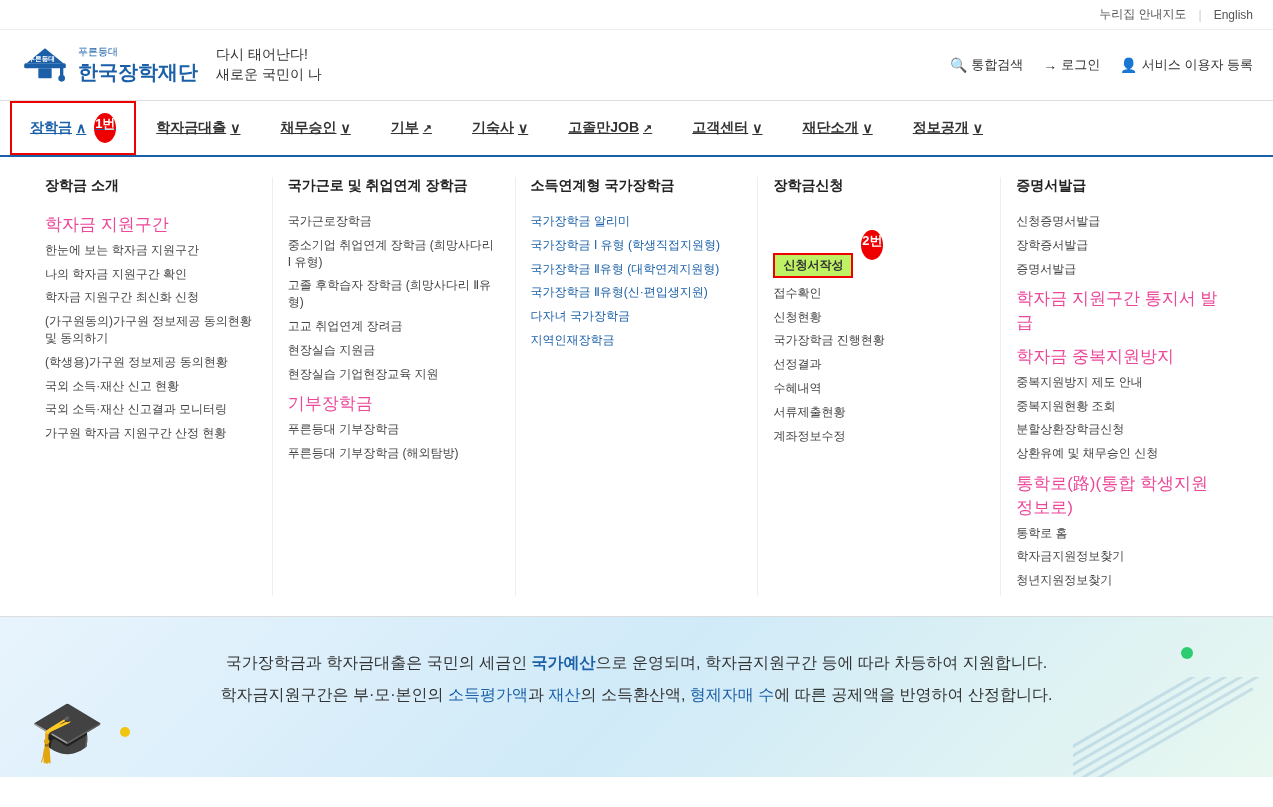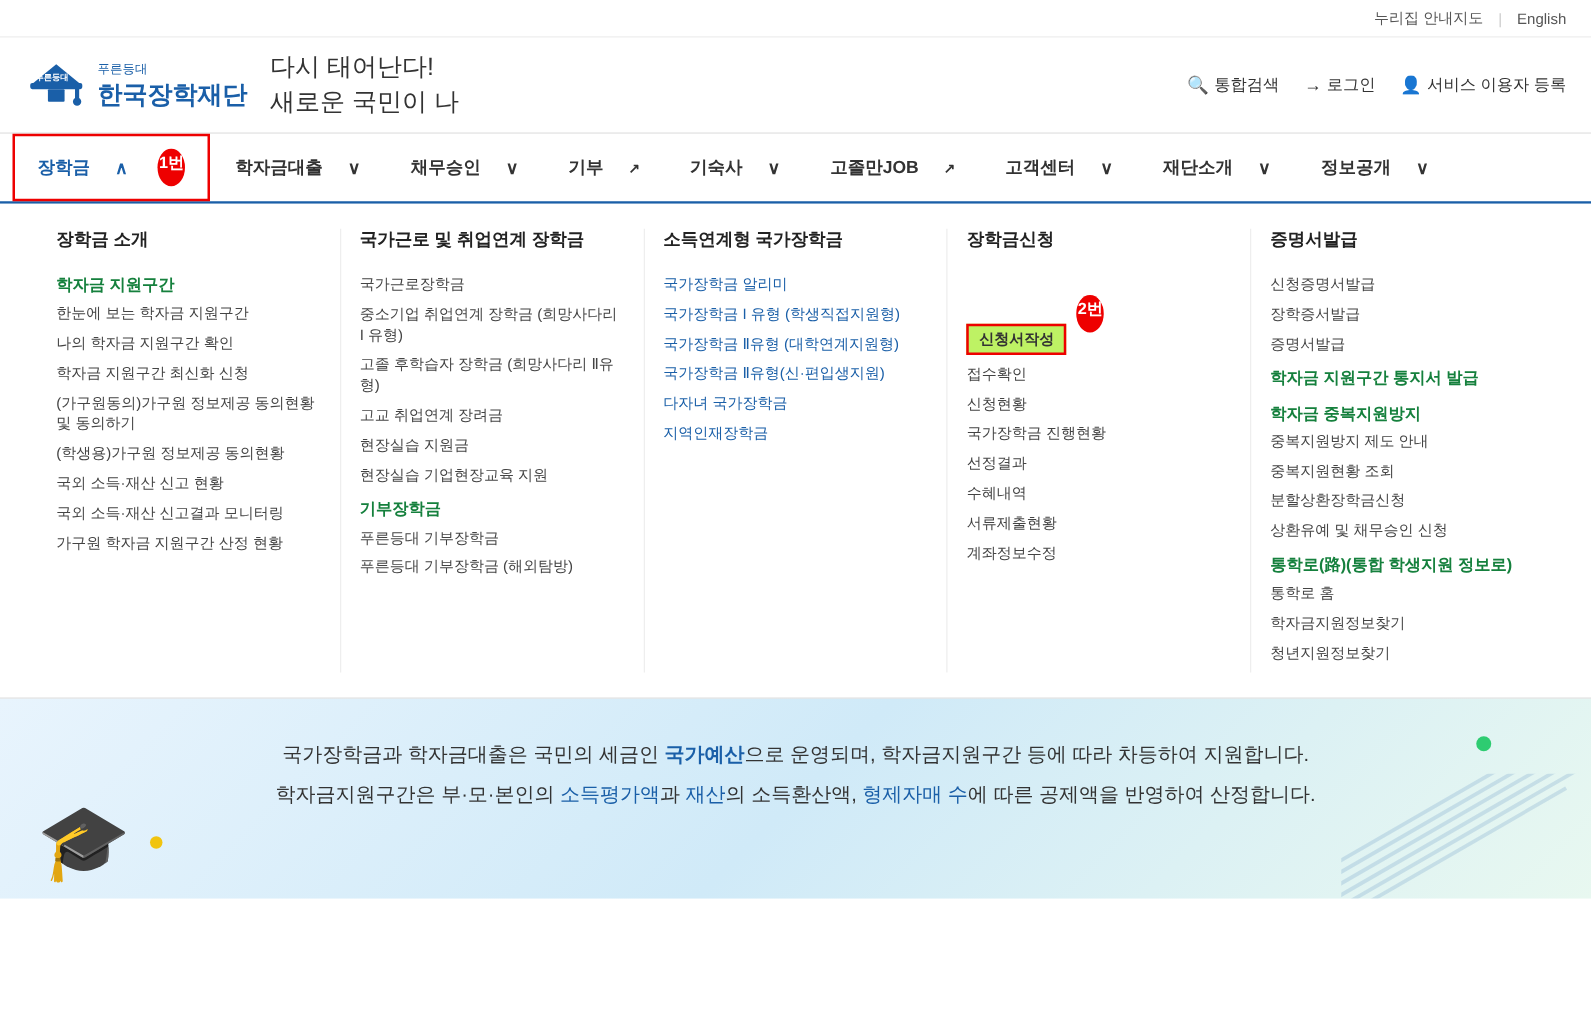--- a/index.html
+++ b/index.html
@@ -30,21 +30,21 @@
       display: flex;
       align-items: center;
       gap: 8px;
       flex: 1;
     }
     .logo-icon {
       width: 50px;
       height: 50px;
     }
     .slogan {
-      font-size: 20px;
+      font-size: 14px;
       color: #333;
       margin-left: 10px;
       line-height: 1.4;
     }
     .header-actions {
       display: flex;
       align-items: center;
       gap: 20px;
     }
     .header-action-item {
@@ -67,23 +67,24 @@
     }
     .nav-item {
       display: flex;
       align-items: center;
       padding: 14px 20px;
       font-size: 14px;
       font-weight: bold;
       color: #333;
       cursor: pointer;
       white-space: nowrap;
-      gap: 20px;
+      gap: 4px;
       border: none;
       background: none;
+      text-decoration: underline;
     }
     .nav-item.active {
       color: #1a5fa8;
       border: 2px solid #e00;
       padding: 10px 18px;
     }
     .nav-item .ext-icon { font-size: 11px; }
 
     
     .mega-menu {
@@ -111,25 +112,25 @@
       display: block;
       font-size: 12px;
       color: #444;
       margin-bottom: 7px;
       cursor: pointer;
       text-decoration: none;
       line-height: 1.4;
     }
     .mega-link.highlight { color: #1a5fa8; }
     .mega-link.sub-title {
-      font-weight: bold;
-      color: #15803d;
+      font-weight: normal;
+      color: #ec4899;
       margin-top: 10px;
       margin-bottom: 5px;
-      font-size: 13px;
+      font-size: 17px;
     }
     .mega-link.highlighted-box {
       display: inline-block;
       background: #bef264;
       border: 2px solid #e00;
       color: #333;
       padding: 2px 8px;
       font-weight: bold;
       margin-top: 40px;
     }

